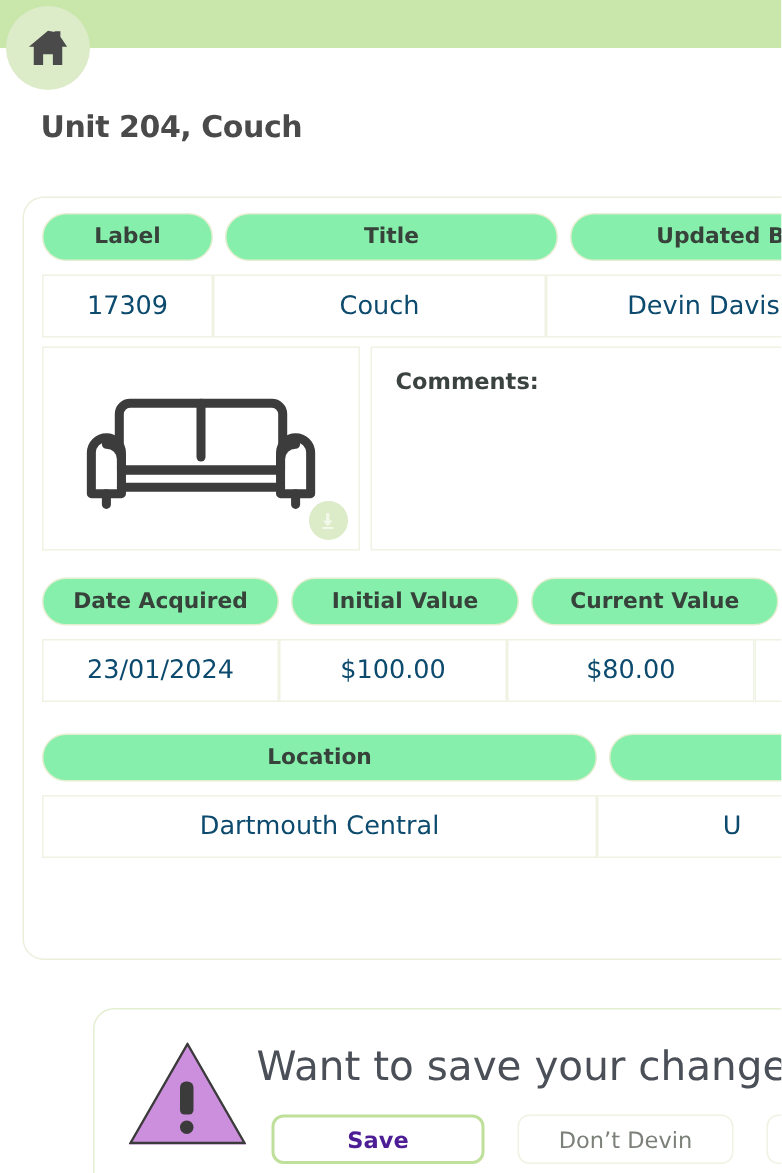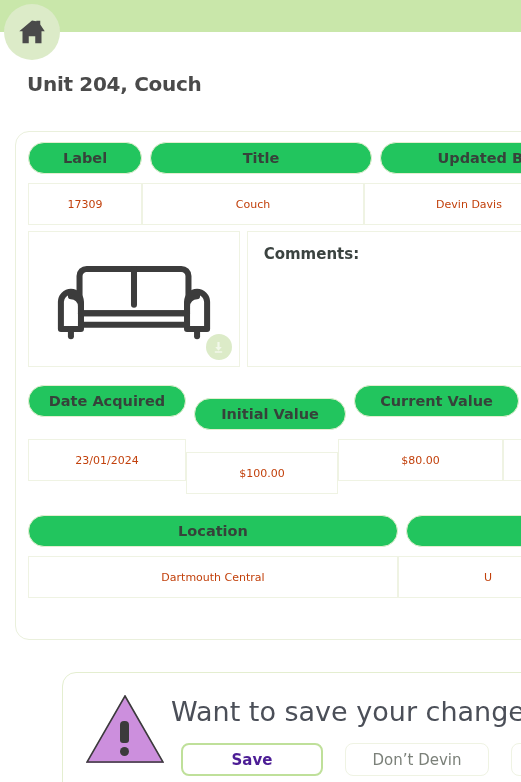--- a/index.html
+++ b/index.html
@@ -42,35 +42,35 @@
 
   .hdr-row {
     display: flex; gap: 8px;
     padding: 10px 12px 9px 12px;
   }
   .hdr-cell {
     flex: 0 0 auto; height: 32px;
     border: 1.5px solid #e4eed0; border-radius: 16px;
     display: flex; align-items: center; justify-content: center;
     font-size: 14.5px; font-weight: bold; color: #36423a;
-    background: #22c55e; white-space: nowrap;
+    background: #86efac; white-space: nowrap;
   }
 
   .val-row { display: flex; padding: 0 12px; }
   .val-cell {
     flex: 0 0 auto; height: 42px;
     border: 1.5px solid #eff3e3;
     display: flex; align-items: center; justify-content: center;
-    font-size: 11px; color: #c2410c; background: #fff; white-space: nowrap;
+    font-size: 17px; color: #0c4a6e; background: #fff; white-space: nowrap;
   }
 
   
   .w-label { width: 114px; }  .w-title { width: 222px; }  .w-upd { width: 210px; }
   
-  .w-date { width: 158px; }   .w-init { width: 152px; margin-top: 13px; }   .w-curr { width: 165px; } .w-x4 { width: 80px; }
+  .w-date { width: 158px; }   .w-init { width: 152px; }   .w-curr { width: 165px; } .w-x4 { width: 80px; }
   
   .w-loc  { width: 370px; }   .w-loc2 { width: 180px; }
 
   
   .media-row { display: flex; padding: 6px 12px 8px 12px; gap: 7px; }
   .img-cell {
     width: 222px; height: 136px;
     border: 1.5px solid #eff3e3; background: #fff;
     position: relative; display: flex; align-items: center; justify-content: center;
   }

